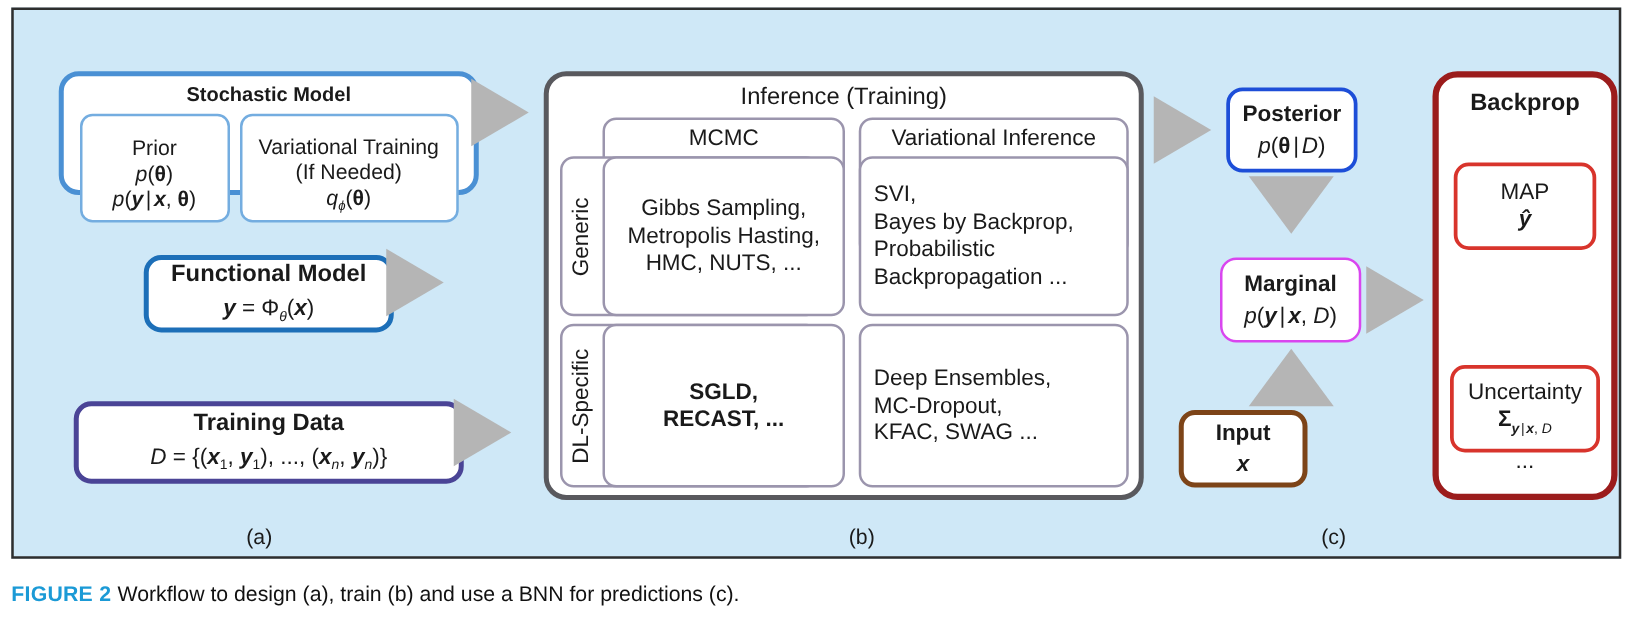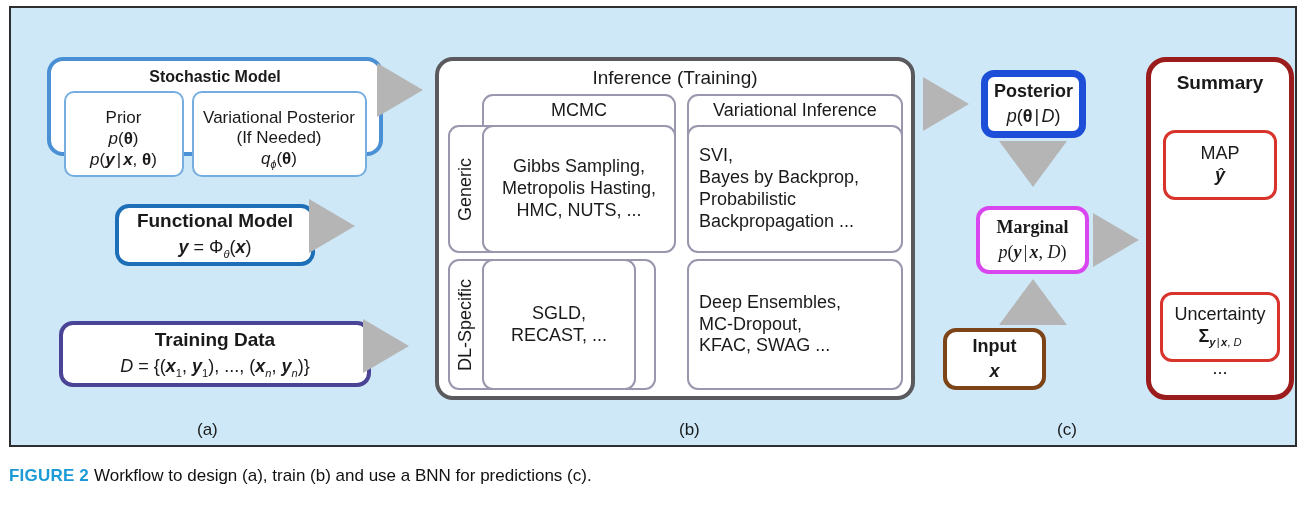--- a/index.html
+++ b/index.html
@@ -159,37 +159,37 @@
     border: 2px solid #9b95ad; border-radius: 11px;
     background: #fff;
     font-size: 18px; color: #1a1a1a;
     display: flex; flex-direction: column; justify-content: center;
     padding: 4px 10px;
     box-sizing: border-box;
     line-height: 1.33;
   }
   #cell-generic-mcmc { left: 471px; top: 117px; width: 194px; height: 128px; }
   #cell-generic-vi   { left: 676px; top: 117px; width: 216px; height: 128px; }
-  #cell-dl-mcmc      { left: 471px; top: 251px; width: 154px; height: 131px; }
+  #cell-dl-mcmc      { left: 471px; top: 251px; width: 194px; height: 131px; font-weight: bold; }
   #cell-dl-vi        { left: 676px; top: 251px; width: 216px; height: 131px; }
   #cell-generic-mcmc, #cell-dl-mcmc { align-items: center; }
   #cell-generic-mcmc .ln, #cell-dl-mcmc .ln { text-align: left; }
   #cell-generic-vi .ln, #cell-dl-vi .ln { text-align: left; }
 
   
   #posterior-box {
     left: 970px; top: 62px; width: 105px; height: 68px;
-    border: 7px solid #1d4ed8; border-radius: 13px;
+    border: 3px solid #1d4ed8; border-radius: 13px;
   }
   #posterior-box .ttl { font-size: 18px; }
   #posterior-box .sub { font-size: 18px; margin-top: 3px; }
 
   #marginal-box {
     left: 965px; top: 198px; width: 113px; height: 68px;
-    border: 4px solid #d946ef; border-radius: 13px; font-family: Liberation Serif, serif;
+    border: 2px solid #d946ef; border-radius: 13px;
   }
   #marginal-box .ttl { font-size: 18px; }
   #marginal-box .sub { font-size: 18px; margin-top: 3px; }
 
   #input-box {
     left: 932px; top: 320px; width: 103px; height: 62px;
     border: 4px solid #7d4418; border-radius: 13px;
   }
   #input-box .ttl { font-size: 18px; }
   #input-box .sub { font-size: 18px; margin-top: 3px; }
@@ -226,21 +226,21 @@
 
     <div class="box" id="stochastic-model">
       <span class="ttl ln">Stochastic Model</span>
       <div class="sm-inner-wrap">
         <div class="sm-inner" id="prior-box">
           <span class="ln">Prior</span>
           <span class="ln"><span class="mi">p</span>(<span class="mub">θ</span>)</span>
           <span class="ln"><span class="mi">p</span>(<span class="mb">y</span><span class="bar">|</span><span class="mb">x</span>, <span class="mub">θ</span>)</span>
         </div>
         <div class="sm-inner" id="variational-posterior-box">
-          <span class="ln">Variational Posterior</span>
+          <span class="ln">Variational Training</span>
           <span class="ln">(If Needed)</span>
           <span class="ln"><span class="mi">q</span><span class="sb mi">ϕ</span>(<span class="mub">θ</span>)</span>
         </div>
       </div>
     </div>
 
     <div class="arrow arrow-r" style="left:366px; top:55px;"></div>
 
     <div class="box" id="functional-model">
       <span class="ttl ln">Functional Model</span>
@@ -319,21 +319,21 @@
     <div class="arrow arrow-u" style="left:988px; top:271px;"></div>
 
     <div class="box" id="input-box">
       <span class="ttl ln">Input</span>
       <span class="sub ln"><span class="mb">x</span></span>
     </div>
 
     <div class="arrow arrow-r" style="left:1082px; top:205px;"></div>
 
     <div class="box" id="summary-box">
-      <span class="ttl ln">Summary</span>
+      <span class="ttl ln">Backprop</span>
     </div>
 
     <div class="summary-inner" id="map-box">
       <span class="ln">MAP</span>
       <span class="ln"><span class="mb">ŷ</span></span>
     </div>
 
     <div class="summary-inner" id="uncertainty-box">
       <span class="ln">Uncertainty</span>
       <span class="ln"><span class="mub">Σ</span><span class="sb"><span class="mb">y</span><span class="bar">|</span><span class="mb">x</span>, <span class="mi">D</span></span></span>

